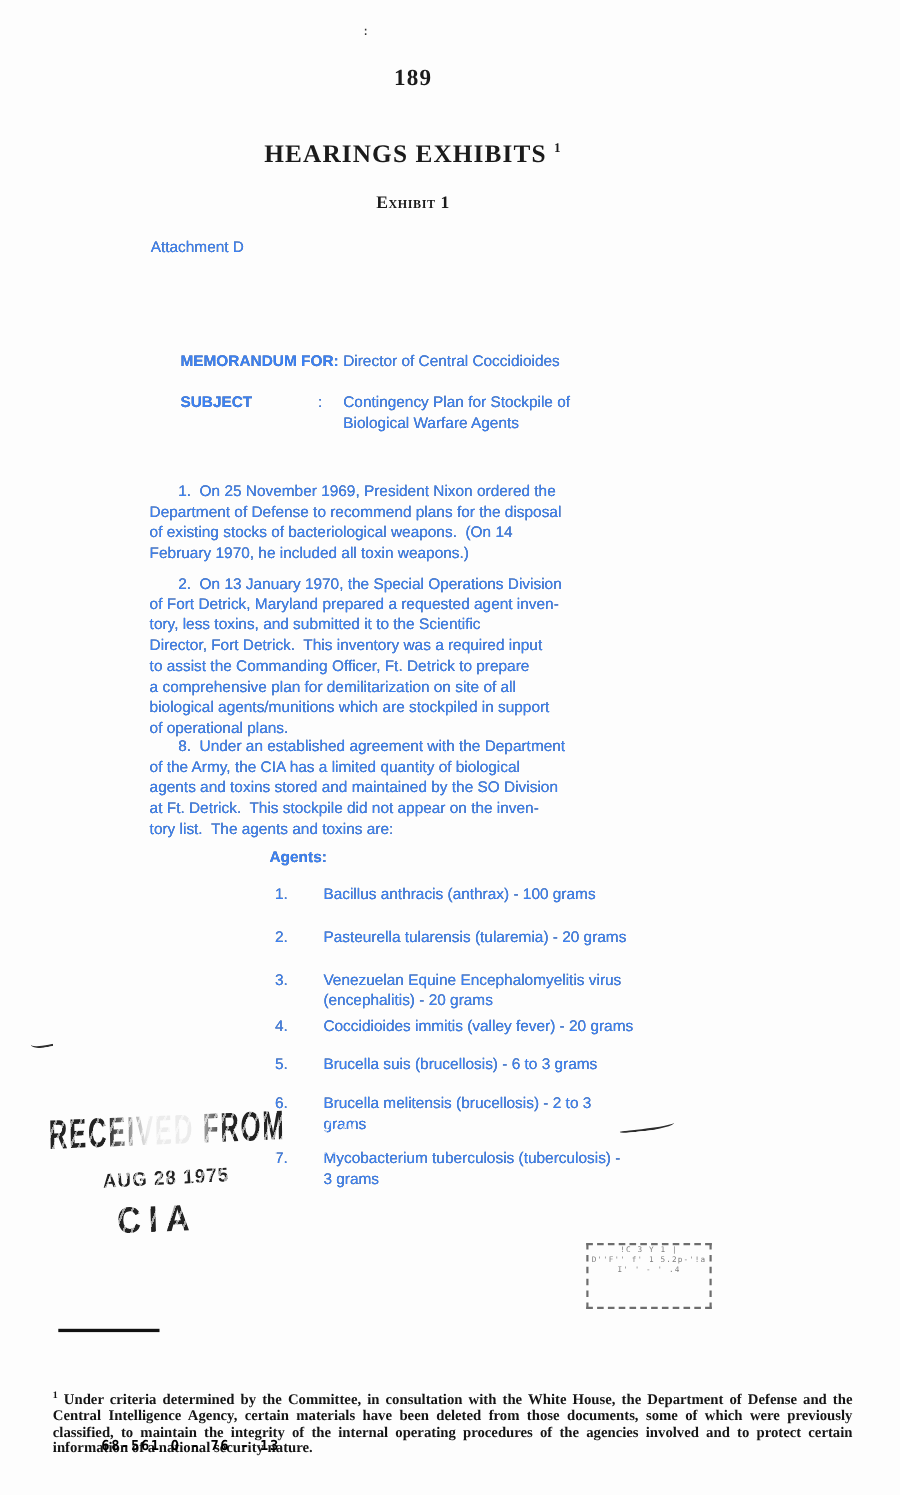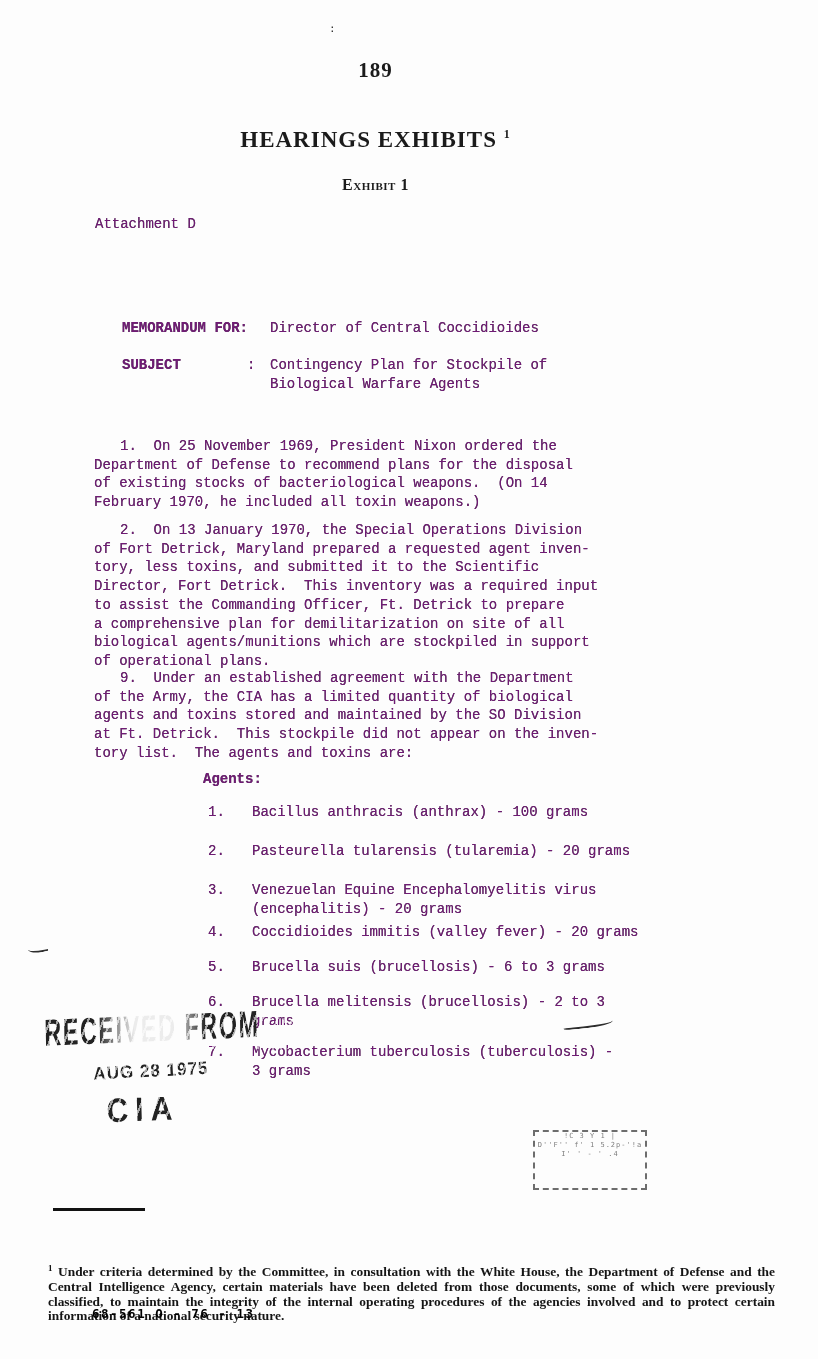--- a/index.html
+++ b/index.html
@@ -9,24 +9,25 @@
   }
   .abs{position:absolute;}
   .center{left:0;width:751px;text-align:center;}
   
   .page-number{top:58px;font-size:21px;font-weight:600;letter-spacing:1px;}
   .doc-title{top:127px;font-size:23px;font-weight:700;letter-spacing:1px;}
   .doc-title sup{font-size:12px;font-weight:700;}
   .exhibit-label{top:176px;font-size:16px;font-weight:700;font-variant:small-caps;letter-spacing:.5px;}
   
   .tw{
-    font-family:Liberation Mono, monospace;
-    font-size:14px;line-height:18.7px;color:#701a75;
+    font-family:Liberation Sans, sans-serif;
+    font-size:14px;line-height:18.7px;color:#3b82f6;
     text-shadow:0 0 .5px rgba(20,20,20,.75);
     white-space:pre-wrap;
+    margin-left:42px;
   }
   .attachment{left:95px;top:215px;}
   .memo-label{left:122px;top:319px;font-weight:600;}
   .memo-value{left:270px;top:319px;}
   .subject-label{left:122px;top:356px;font-weight:600;}
   .subject-colon{left:247px;top:356px;}
   .subject-value{left:270px;top:356px;}
   .body-para{left:94px;width:630px;text-indent:26px;}
   .para-1{top:437px;}
   .para-2{top:521px;}
@@ -110,21 +111,21 @@
 of existing stocks of bacteriological weapons.  (On 14
 February 1970, he included all toxin weapons.)</div>
 <div class="abs tw body-para para-2">2.  On 13 January 1970, the Special Operations Division
 of Fort Detrick, Maryland prepared a requested agent inven-
 tory, less toxins, and submitted it to the Scientific
 Director, Fort Detrick.  This inventory was a required input
 to assist the Commanding Officer, Ft. Detrick to prepare
 a comprehensive plan for demilitarization on site of all
 biological agents/munitions which are stockpiled in support
 of operational plans.</div>
-<div class="abs tw body-para para-3">9.  Under an established agreement with the Department
+<div class="abs tw body-para para-3">8.  Under an established agreement with the Department
 of the Army, the CIA has a limited quantity of biological
 agents and toxins stored and maintained by the SO Division
 at Ft. Detrick.  This stockpile did not appear on the inven-
 tory list.  The agents and toxins are:</div>
 
 <div class="abs tw agents-heading">Agents:</div>
 
 <div class="agent-item">
   <span class="tw num" style="top:803px;">1.</span>
   <div class="tw txt" style="top:803px;">Bacillus anthracis (anthrax) - 100 grams</div>

